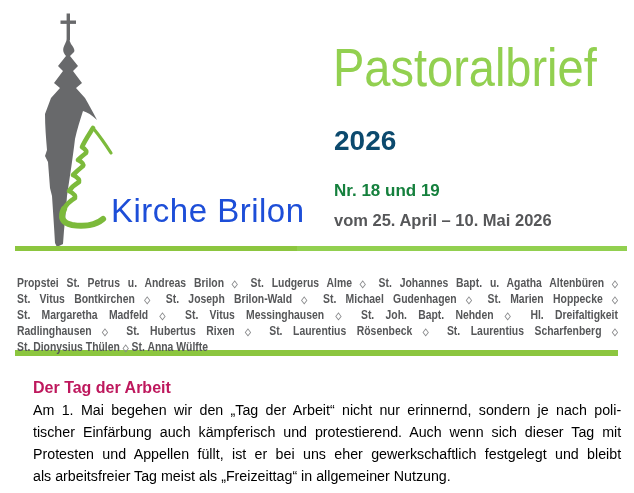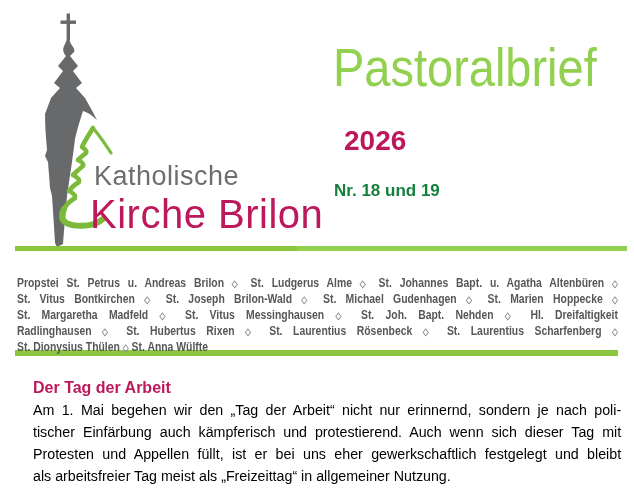--- a/index.html
+++ b/index.html
@@ -15,36 +15,36 @@
   .abs { position:absolute; }
 
   
   .logo-svg { left:14px; top:6px; width:110px; height:240px; }
   .logo-text1 {
     left:94px; top:163px;
     font-size:27px; line-height:1; letter-spacing:0.5px;
     color:#6d6e70; white-space:nowrap;
   }
   .logo-text2 {
-    left:90px; top:194px;
-    font-size:40px; line-height:1; letter-spacing:0.5px;
-    color:#be185d; white-space:nowrap;
+    left:111px; top:194px;
+    font-size:33px; line-height:1; letter-spacing:0.5px;
+    color:#1d4ed8; white-space:nowrap;
   }
 
   
   .title {
     left:333px; top:40px;
     font-size:54px; line-height:1;
     color:#92d050; white-space:nowrap;
     transform:scaleX(0.87); transform-origin:0 0;
   }
   .year {
-    left:344px; top:127px;
+    left:334px; top:127px;
     font-size:28px; line-height:1; font-weight:bold;
-    color:#be185d; white-space:nowrap;
+    color:#0c4a6e; white-space:nowrap;
   }
   .issue {
     left:334px; top:182px;
     font-size:17px; line-height:1; font-weight:bold;
     color:#15803d; white-space:nowrap;
   }
   .daterange {
     left:334px; top:212px;
     font-size:16.5px; line-height:1; font-weight:bold;
     color:#565759; white-space:nowrap;
@@ -122,26 +122,26 @@
              C68 156 70 158 69 160
              C64 164 61 167 59 169
              C63 171 66 173 65 176
              C60 179 57 182 55 185
              C59 187 62 189 61 192
              C56 195 52 199 50 203"></path>
 
     <path fill="none" stroke="#7cba3b" stroke-width="6.2" stroke-linecap="round" d="M50 203 C46 211 48 217 58 219 C70 221 82 219 89 213"></path>
   </svg>
 
-  <div class="abs logo-text1">Katholische</div>
   <div class="abs logo-text2">Kirche Brilon</div>
 
   <div class="abs title">Pastoralbrief</div>
   <div class="abs year">2026</div>
   <div class="abs issue">Nr. 18 und 19</div>
+  <div class="abs daterange">vom 25. April – 10. Mai 2026</div>
 
   <div class="abs divider1"></div>
   <div class="abs divider2"></div>
 
   <div class="abs parish-block">
     <div class="parish-line dia-host">Propstei St. Petrus u. Andreas Brilon <span class="dia">◇</span> St. Ludgerus Alme <span class="dia">◇</span> St. Johannes Bapt. u. Agatha Altenbüren <span class="dia">◇</span></div>
     <div class="parish-line dia-host">St. Vitus Bontkirchen <span class="dia">◇</span> St. Joseph Brilon-Wald <span class="dia">◇</span> St. Michael Gudenhagen <span class="dia">◇</span> St. Marien Hoppecke <span class="dia">◇</span></div>
     <div class="parish-line dia-host">St. Margaretha Madfeld <span class="dia">◇</span> St. Vitus Messinghausen <span class="dia">◇</span> St. Joh. Bapt. Nehden <span class="dia">◇</span> Hl. Dreifaltigkeit</div>
     <div class="parish-line dia-host">Radlinghausen <span class="dia">◇</span> St. Hubertus Rixen <span class="dia">◇</span> St. Laurentius Rösenbeck <span class="dia">◇</span> St. Laurentius Scharfenberg <span class="dia">◇</span></div>
     <div class="parish-line dia-host last">St. Dionysius Thülen <span class="dia">◇</span> St. Anna Wülfte</div>

